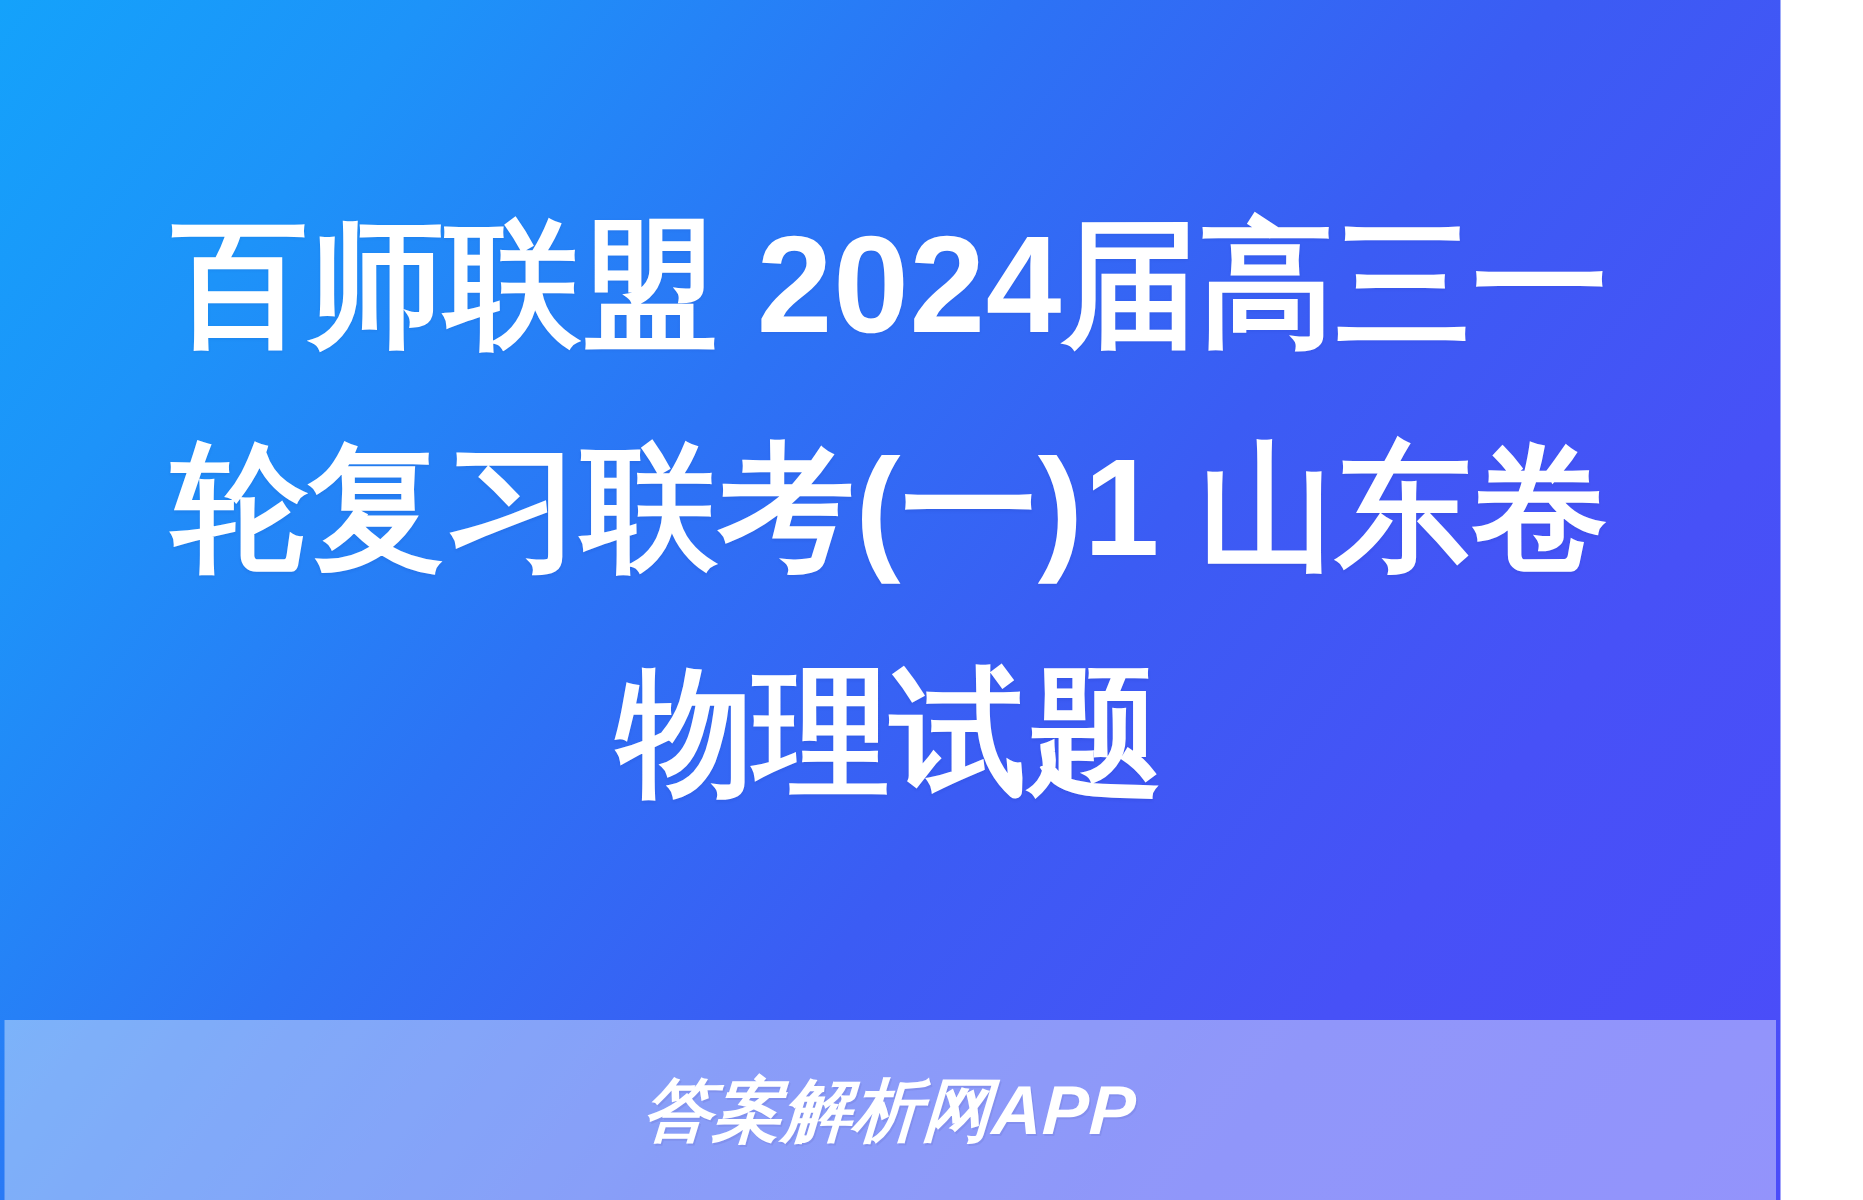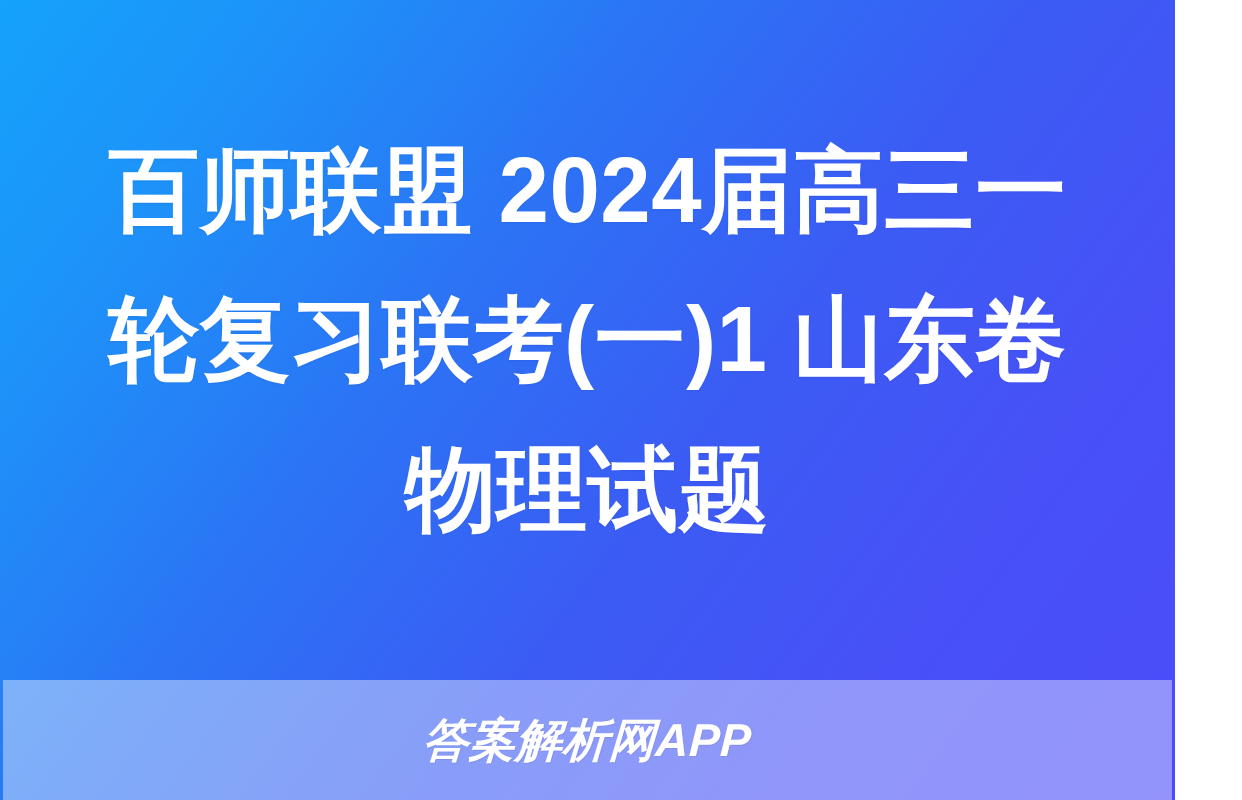--- a/index.html
+++ b/index.html
@@ -14,20 +14,21 @@
     height: 800px;
     overflow: hidden;
     font-family: "Liberation Sans", "DejaVu Sans", sans-serif;
     background: linear-gradient(127deg,
         #14A2FB 0%,
         #1D93F9 16%,
         #2C73F5 38%,
         #3B5CF4 58%,
         #4751F7 78%,
         #4B4CF9 100%);
+    padding-left: 12px;
   }
 
   
   #title-block {
     position: absolute;
     left: 0;
     right: 0;
     top: 0;
     height: 680px;
     display: flex;

